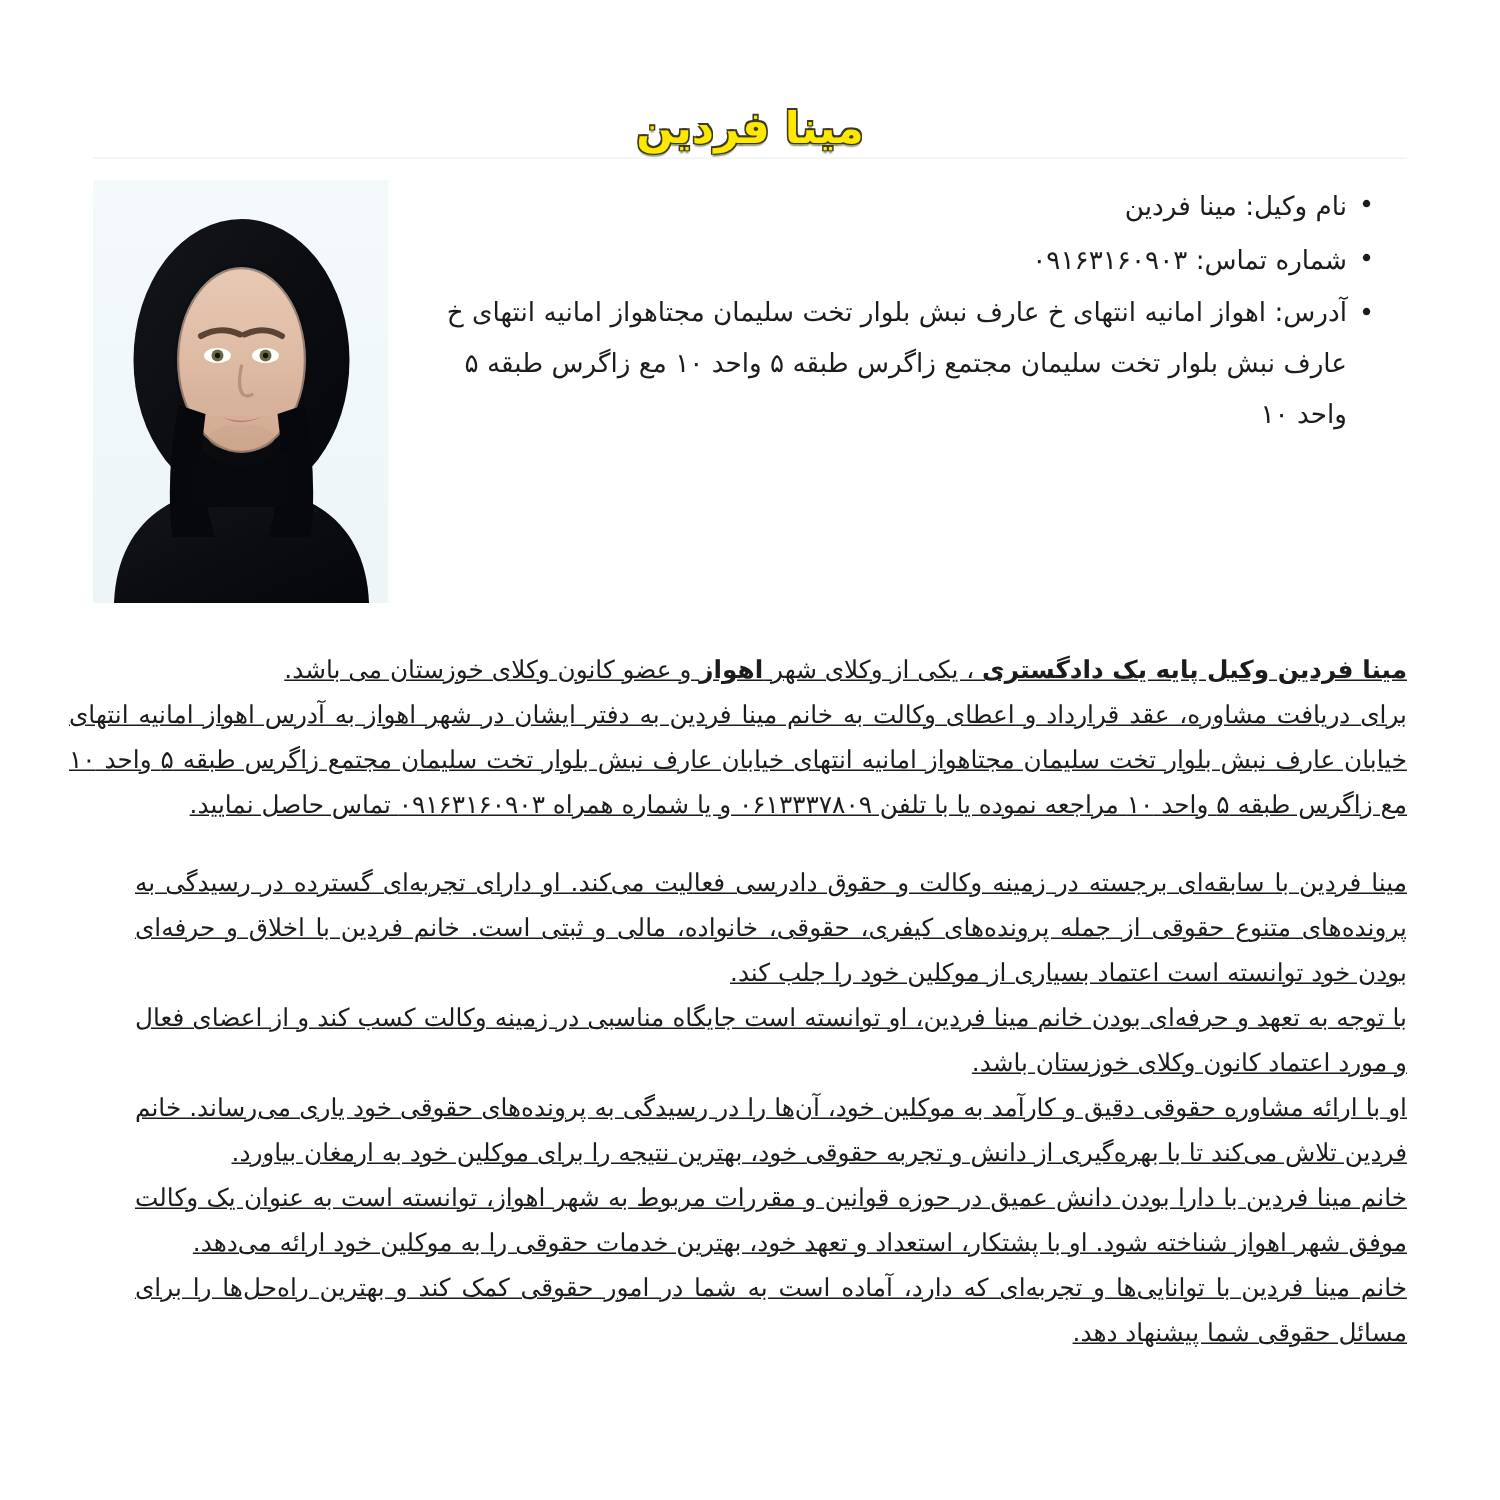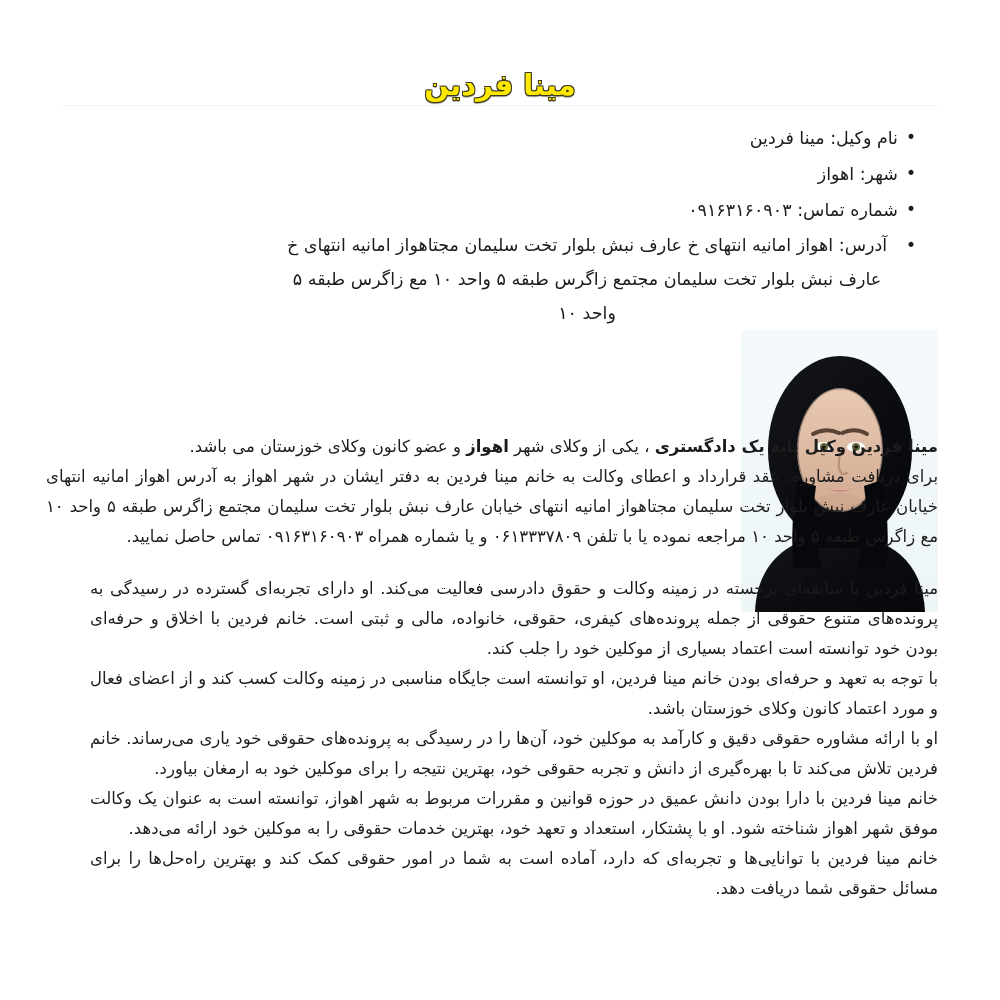--- a/index.html
+++ b/index.html
@@ -55,21 +55,21 @@
 
   
   .profile-block {
     position: absolute;
     top: 120px;
     left: 0;
     right: 0;
     padding: 0 62px 0 62px;
     box-sizing: border-box;
     display: flex;
-    flex-direction: column;
+    flex-direction: row;
     align-items: flex-start;
     justify-content: space-between;
   }
 
   .info-list {
     list-style: none;
     margin: 0;
     padding: 0 0 0 0;
     direction: rtl;
     text-align: right;
@@ -92,21 +92,20 @@
     font-size: 17px;
     color: #1c1c1c;
     line-height: 36px;
   }
   .info-list li.address-item {
     line-height: 34px;
   }
   .info-list li.address-item .addr-cont {
     display: block;
     padding-right: 0;
-    text-align: center;
   }
 
   
   .photo-wrap {
     flex: 0 0 auto;
     width: 197px;
     height: 282px;
     margin-right: 0;
     margin-left: 0;
     position: relative;
@@ -124,20 +123,21 @@
   .body-copy {
     position: absolute;
     top: 432px;
     left: 46px;
     right: 62px;
     direction: rtl;
     text-align: justify;
     text-align-last: center;
     font-size: 16.5px;
     line-height: 30px;
+    text-decoration: underline;
   }
   .body-copy p {
     margin: 0 0 0 0;
   }
   .body-copy p.intro {
     text-align: justify;
     text-align-last: right;
   }
   .body-copy .spacer {
     height: 22px;
@@ -159,21 +159,20 @@
   <div class="title-bar">
     <h1 class="page-title">مینا فردین</h1>
   </div>
 
   <div class="header-rule"></div>
 
   <div class="profile-block">
 
     <ul class="info-list">
       <li><span>نام وکیل: مینا فردین</span></li>
-      <li><span>شهر: اهواز</span></li>
       <li><span>شماره تماس: ۰۹۱۶۳۱۶۰۹۰۳</span></li>
       <li class="address-item">
           <span class="addr-cont">آدرس: اهواز امانیه انتهای خ عارف نبش بلوار تخت سلیمان مجتاهواز امانیه انتهای خ عارف نبش بلوار تخت سلیمان مجتمع زاگرس طبقه ۵ واحد ۱۰ مع زاگرس طبقه ۵ واحد ۱۰</span>
         </li>
     </ul>
 
     <div class="photo-wrap">
       <div class="photo">
         <svg viewBox="0 0 197 282" preserveAspectRatio="xMidYMid slice" aria-hidden="true">
           <defs>
@@ -234,18 +233,18 @@
 
     <p class="intro">برای دریافت مشاوره، عقد قرارداد و اعطای وکالت به خانم مینا فردین به دفتر ایشان در شهر اهواز به آدرس اهواز امانیه انتهای خیابان عارف نبش بلوار تخت سلیمان مجتاهواز امانیه انتهای خیابان عارف نبش بلوار تخت سلیمان مجتمع زاگرس طبقه ۵ واحد ۱۰ مع زاگرس طبقه ۵ واحد ۱۰ مراجعه نموده یا با تلفن ۰۶۱۳۳۳۷۸۰۹ و یا شماره همراه ۰۹۱۶۳۱۶۰۹۰۳ تماس حاصل نمایید.</p>
 
     <div class="spacer"></div>
 
     <div class="para-group">
       <p>مینا فردین با سابقه‌ای برجسته در زمینه وکالت و حقوق دادرسی فعالیت می‌کند. او دارای تجربه‌ای گسترده در رسیدگی به پرونده‌های متنوع حقوقی از جمله پرونده‌های کیفری، حقوقی، خانواده، مالی و ثبتی است. خانم فردین با اخلاق و حرفه‌ای بودن خود توانسته است اعتماد بسیاری از موکلین خود را جلب کند.</p>
       <p>با توجه به تعهد و حرفه‌ای بودن خانم مینا فردین، او توانسته است جایگاه مناسبی در زمینه وکالت کسب کند و از اعضای فعال و مورد اعتماد کانون وکلای خوزستان باشد.</p>
       <p>او با ارائه مشاوره حقوقی دقیق و کارآمد به موکلین خود، آن‌ها را در رسیدگی به پرونده‌های حقوقی خود یاری می‌رساند. خانم فردین تلاش می‌کند تا با بهره‌گیری از دانش و تجربه حقوقی خود، بهترین نتیجه را برای موکلین خود به ارمغان بیاورد.</p>
       <p>خانم مینا فردین با دارا بودن دانش عمیق در حوزه قوانین و مقررات مربوط به شهر اهواز، توانسته است به عنوان یک وکالت موفق شهر اهواز شناخته شود. او با پشتکار، استعداد و تعهد خود، بهترین خدمات حقوقی را به موکلین خود ارائه می‌دهد.</p>
-      <p>خانم مینا فردین با توانایی‌ها و تجربه‌ای که دارد، آماده است به شما در امور حقوقی کمک کند و بهترین راه‌حل‌ها را برای مسائل حقوقی شما دریافت دهد.</p>
+      <p>خانم مینا فردین با توانایی‌ها و تجربه‌ای که دارد، آماده است به شما در امور حقوقی کمک کند و بهترین راه‌حل‌ها را برای مسائل حقوقی شما پیشنهاد دهد.</p>
     </div>
 
   </div>
 
 </div>
 
 </body></html>

